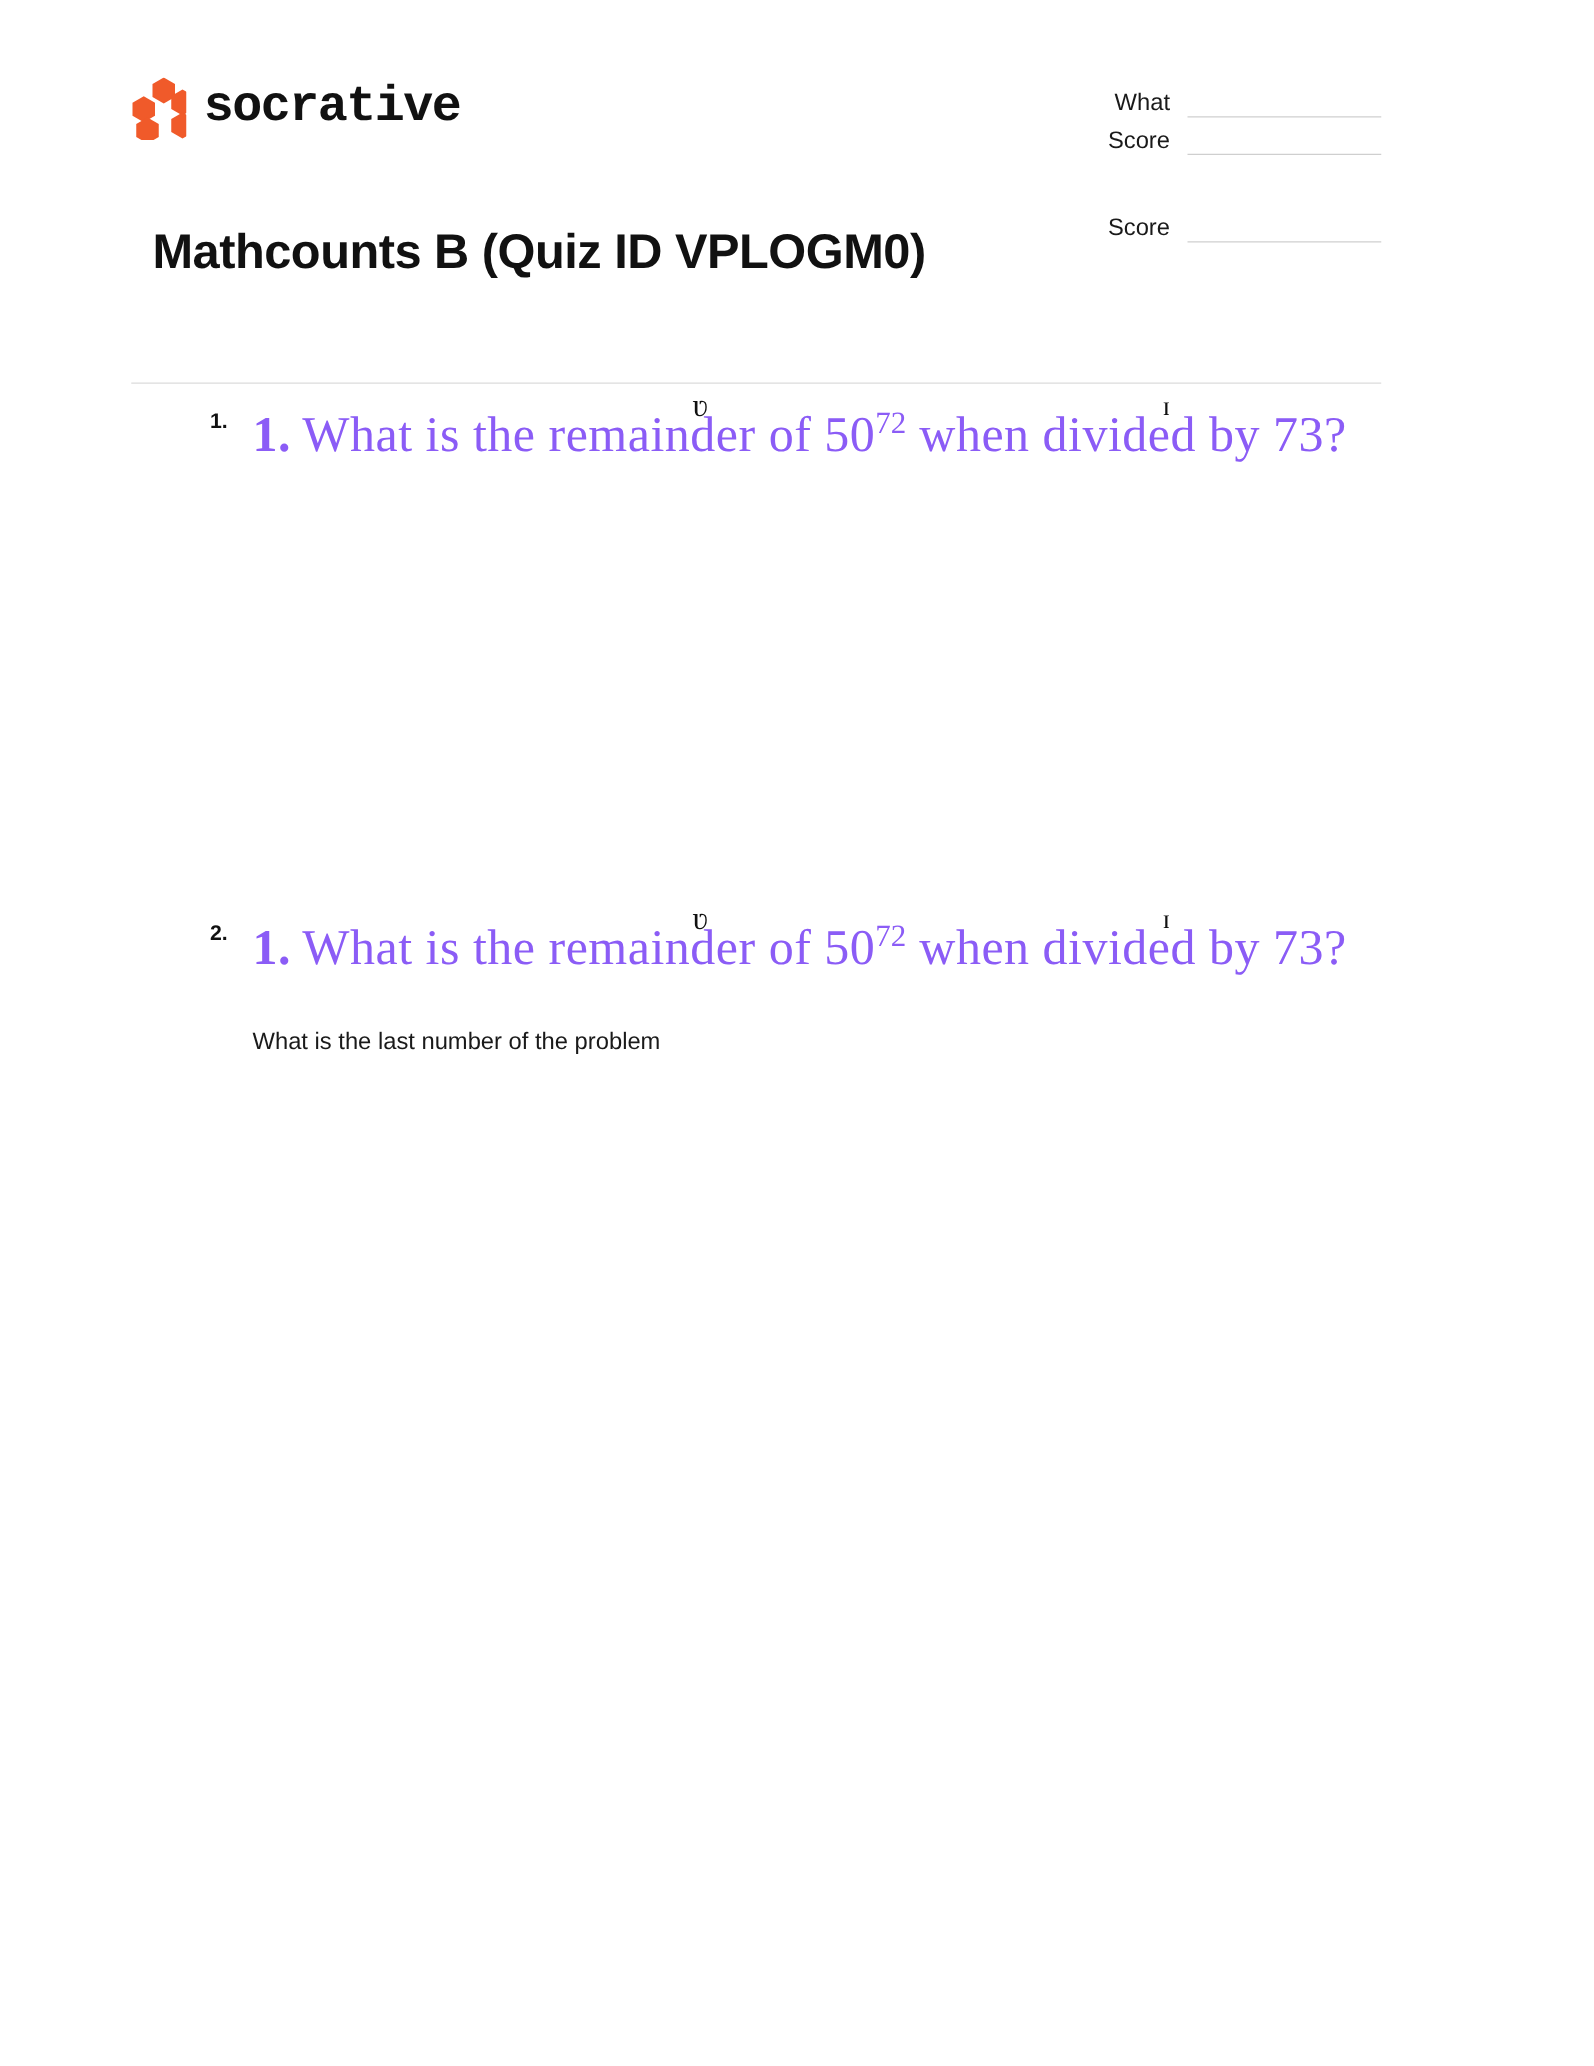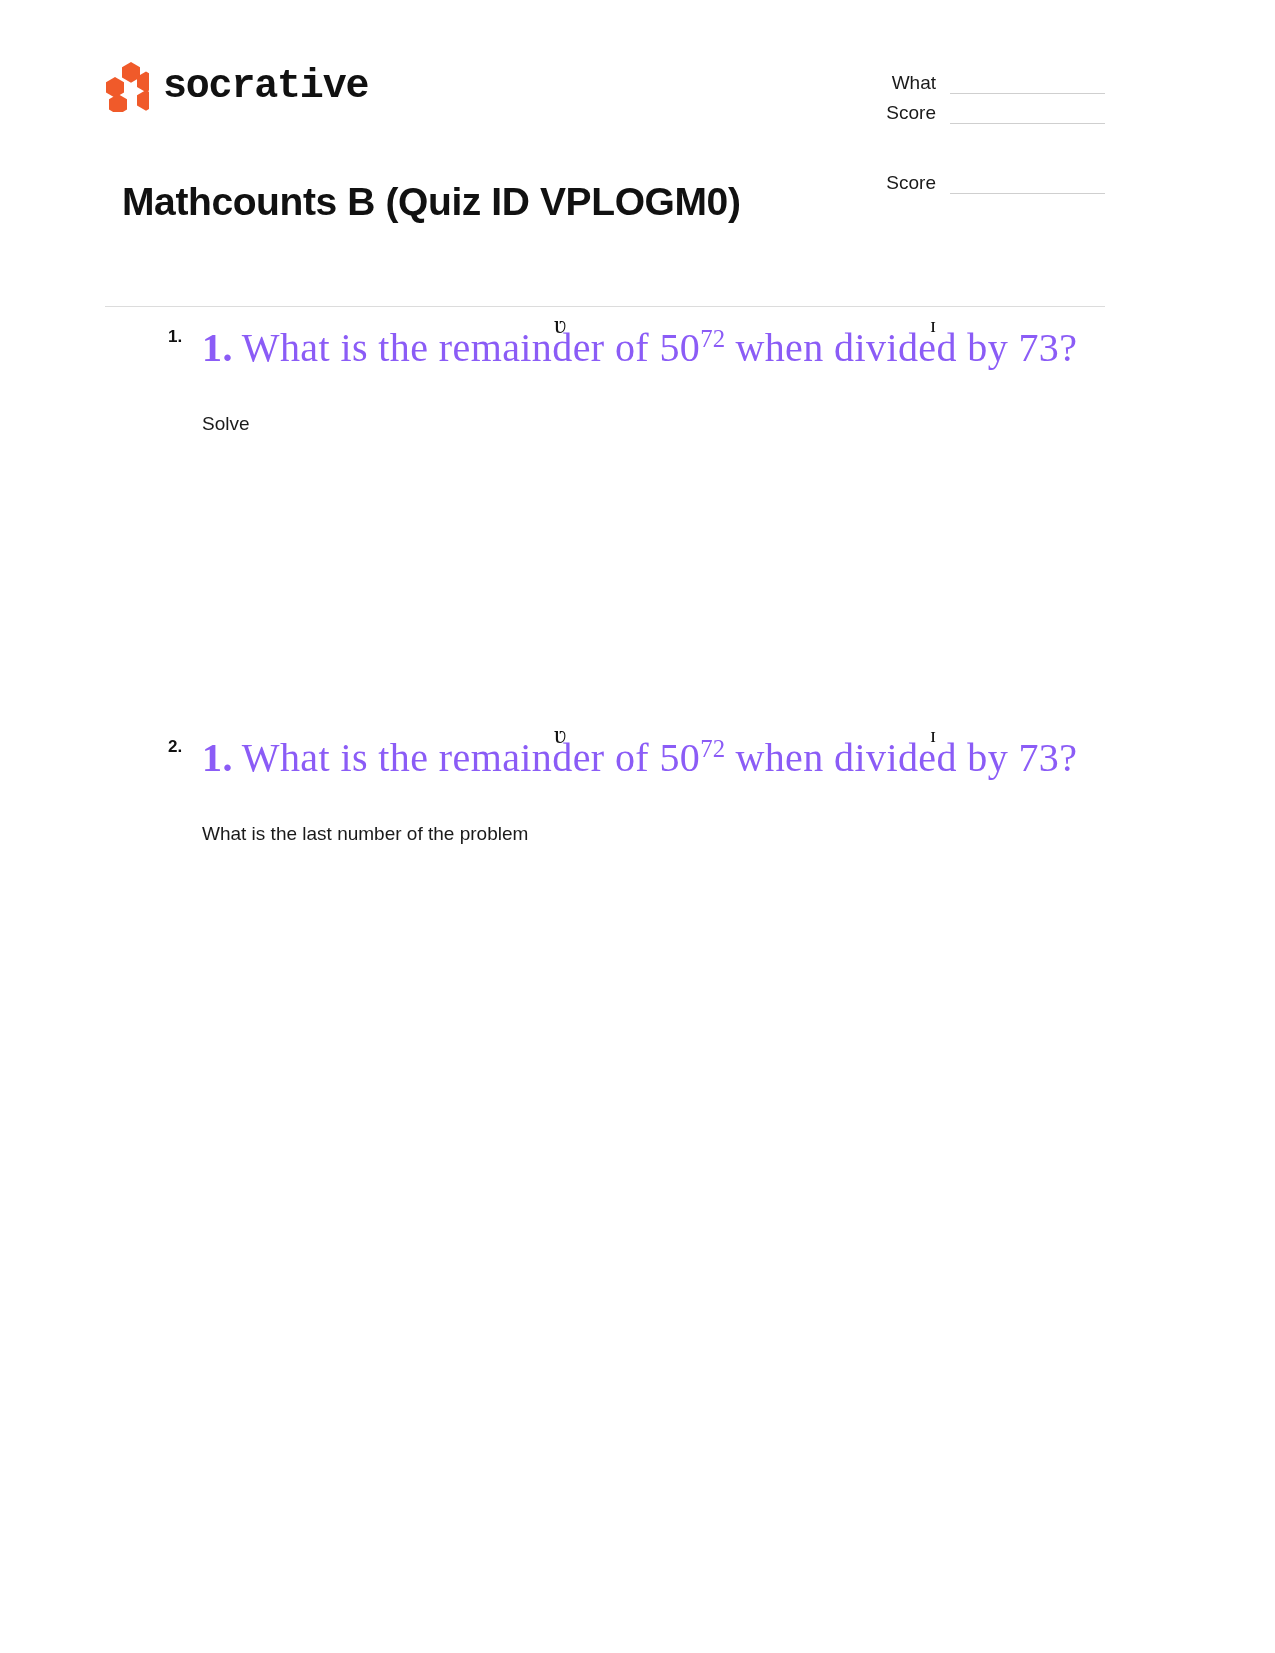--- a/index.html
+++ b/index.html
@@ -217,21 +217,20 @@
 
     <div class="question">
       <span class="q-number">1.</span>
       <div class="q-math">
         <span class="artifact a1">ʋ</span>
         <span class="artifact a2">ɪ</span>
         <div class="q-math-inner">
           <span class="num">1.</span><span>What is the remainder of 50</span><sup>72</sup><span> when divided by 73?</span>
         </div>
       </div>
-      <div class="q-prompt">Solve</div>
     </div>
 
     <div class="question">
       <span class="q-number">2.</span>
       <div class="q-math">
         <span class="artifact a1">ʋ</span>
         <span class="artifact a2">ɪ</span>
         <div class="q-math-inner">
           <span class="num">1.</span><span>What is the remainder of 50</span><sup>72</sup><span> when divided by 73?</span>
         </div>

